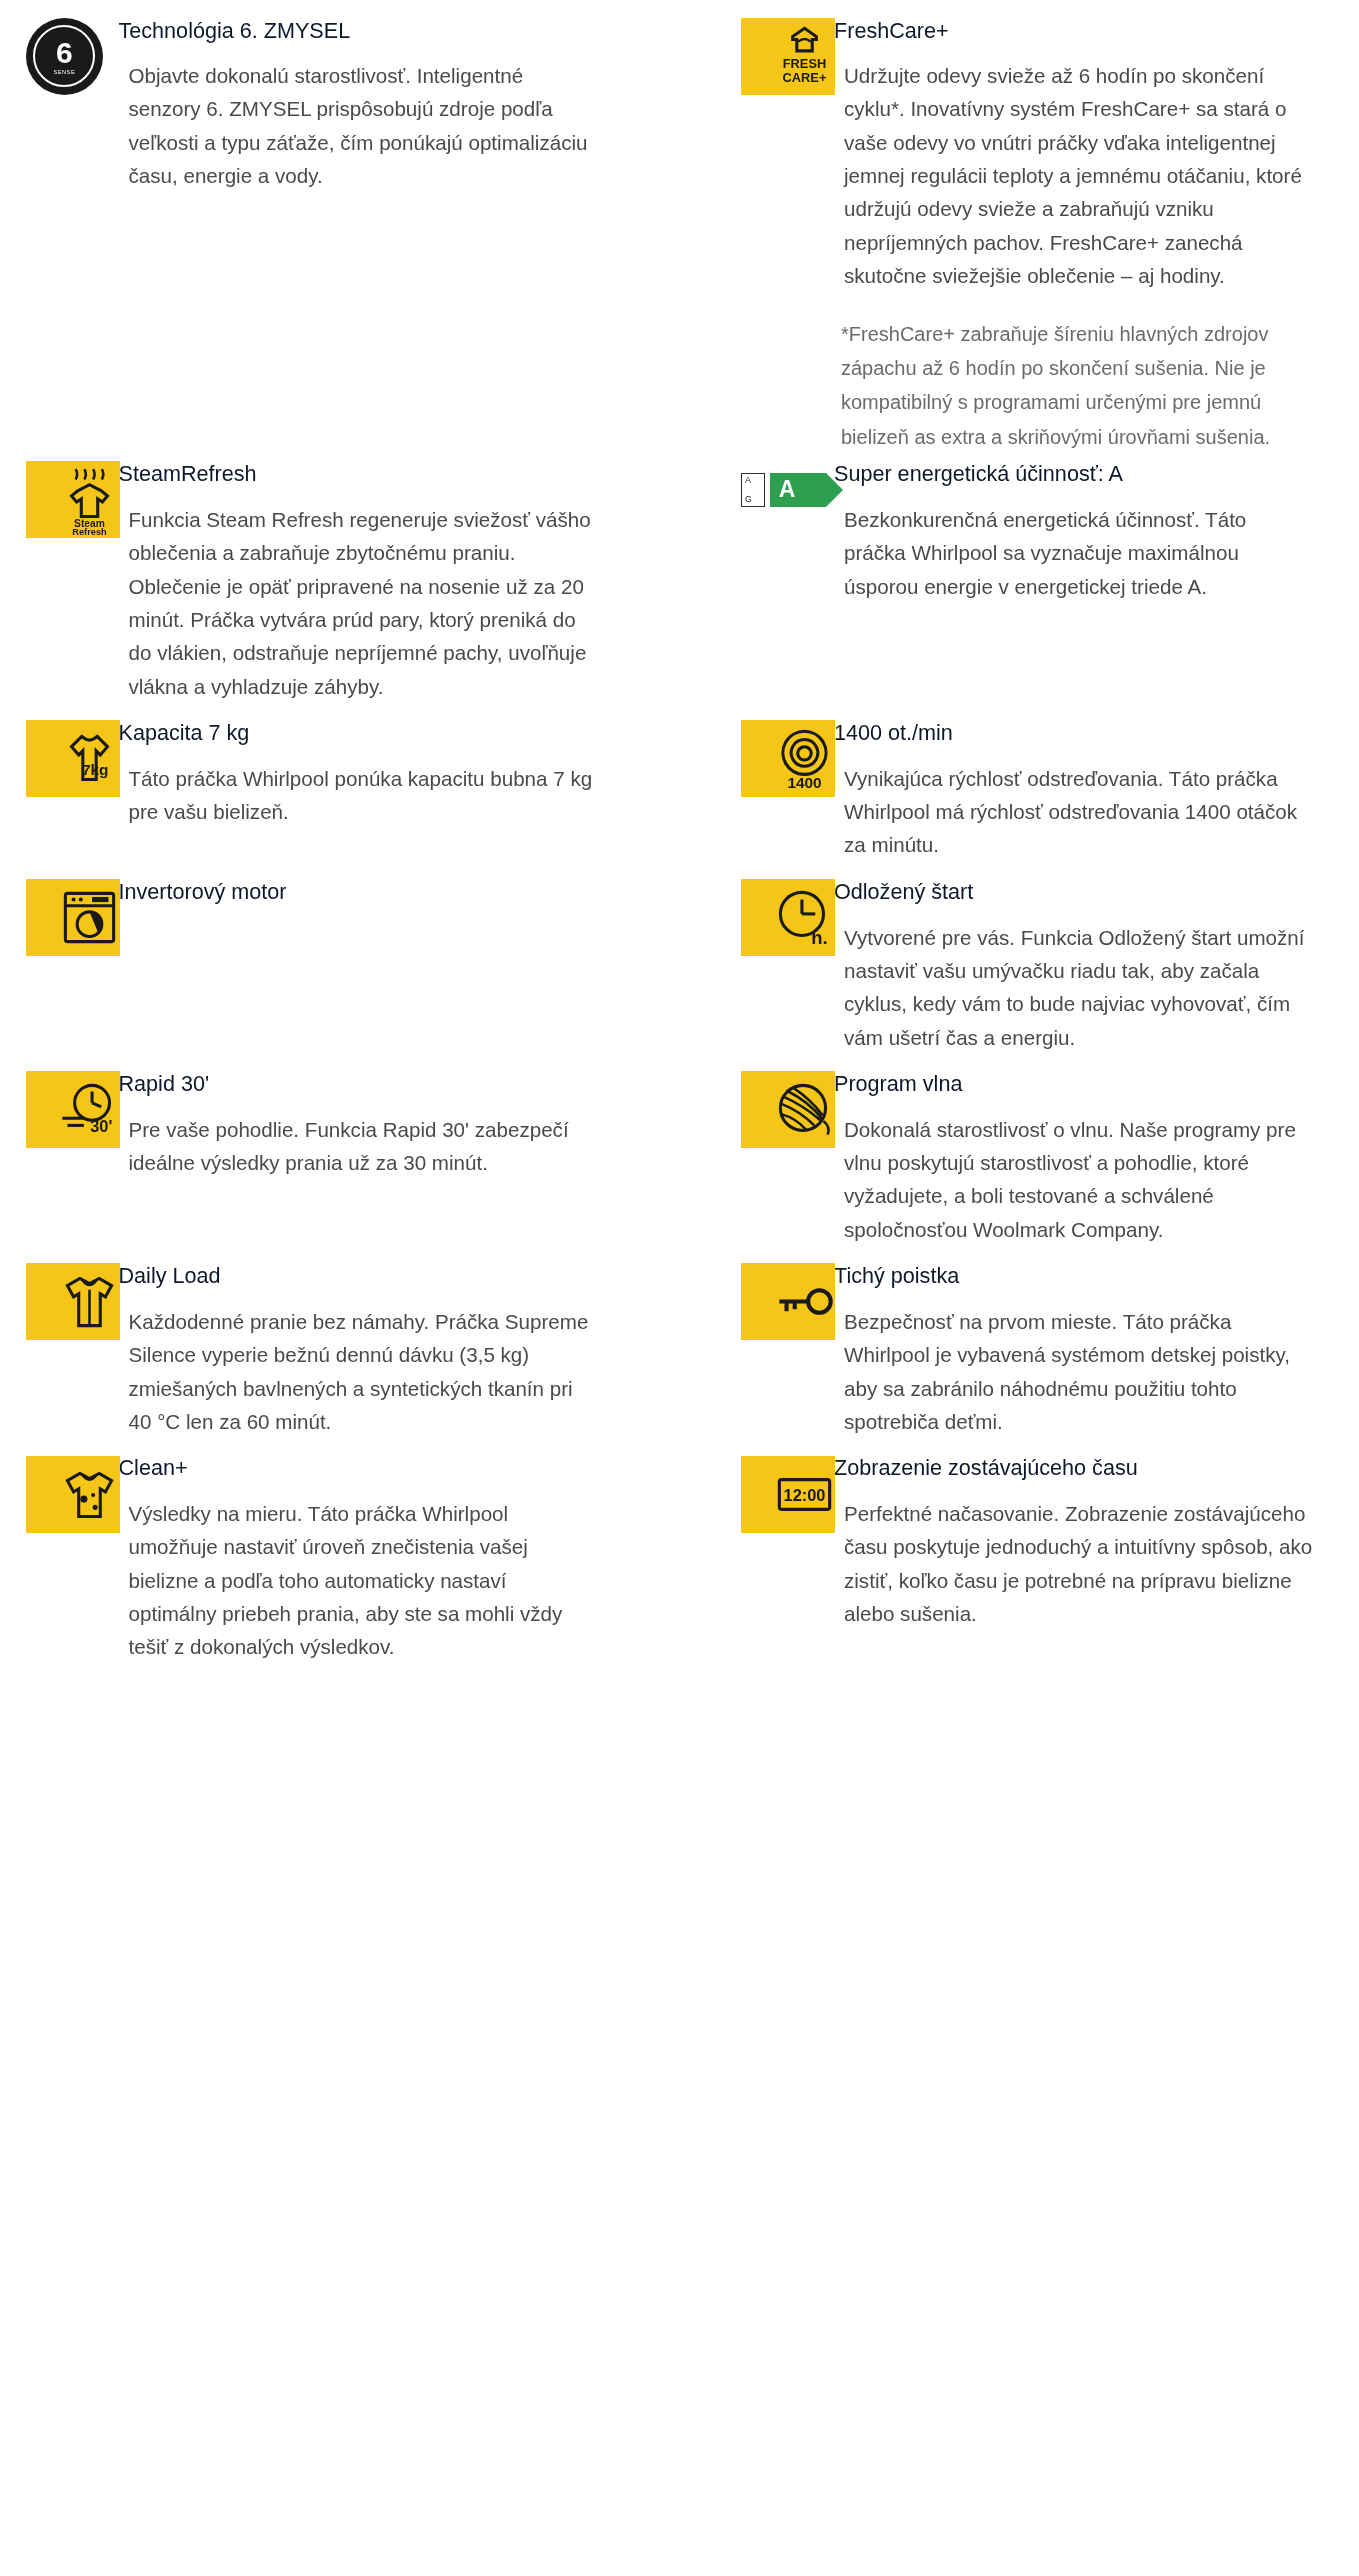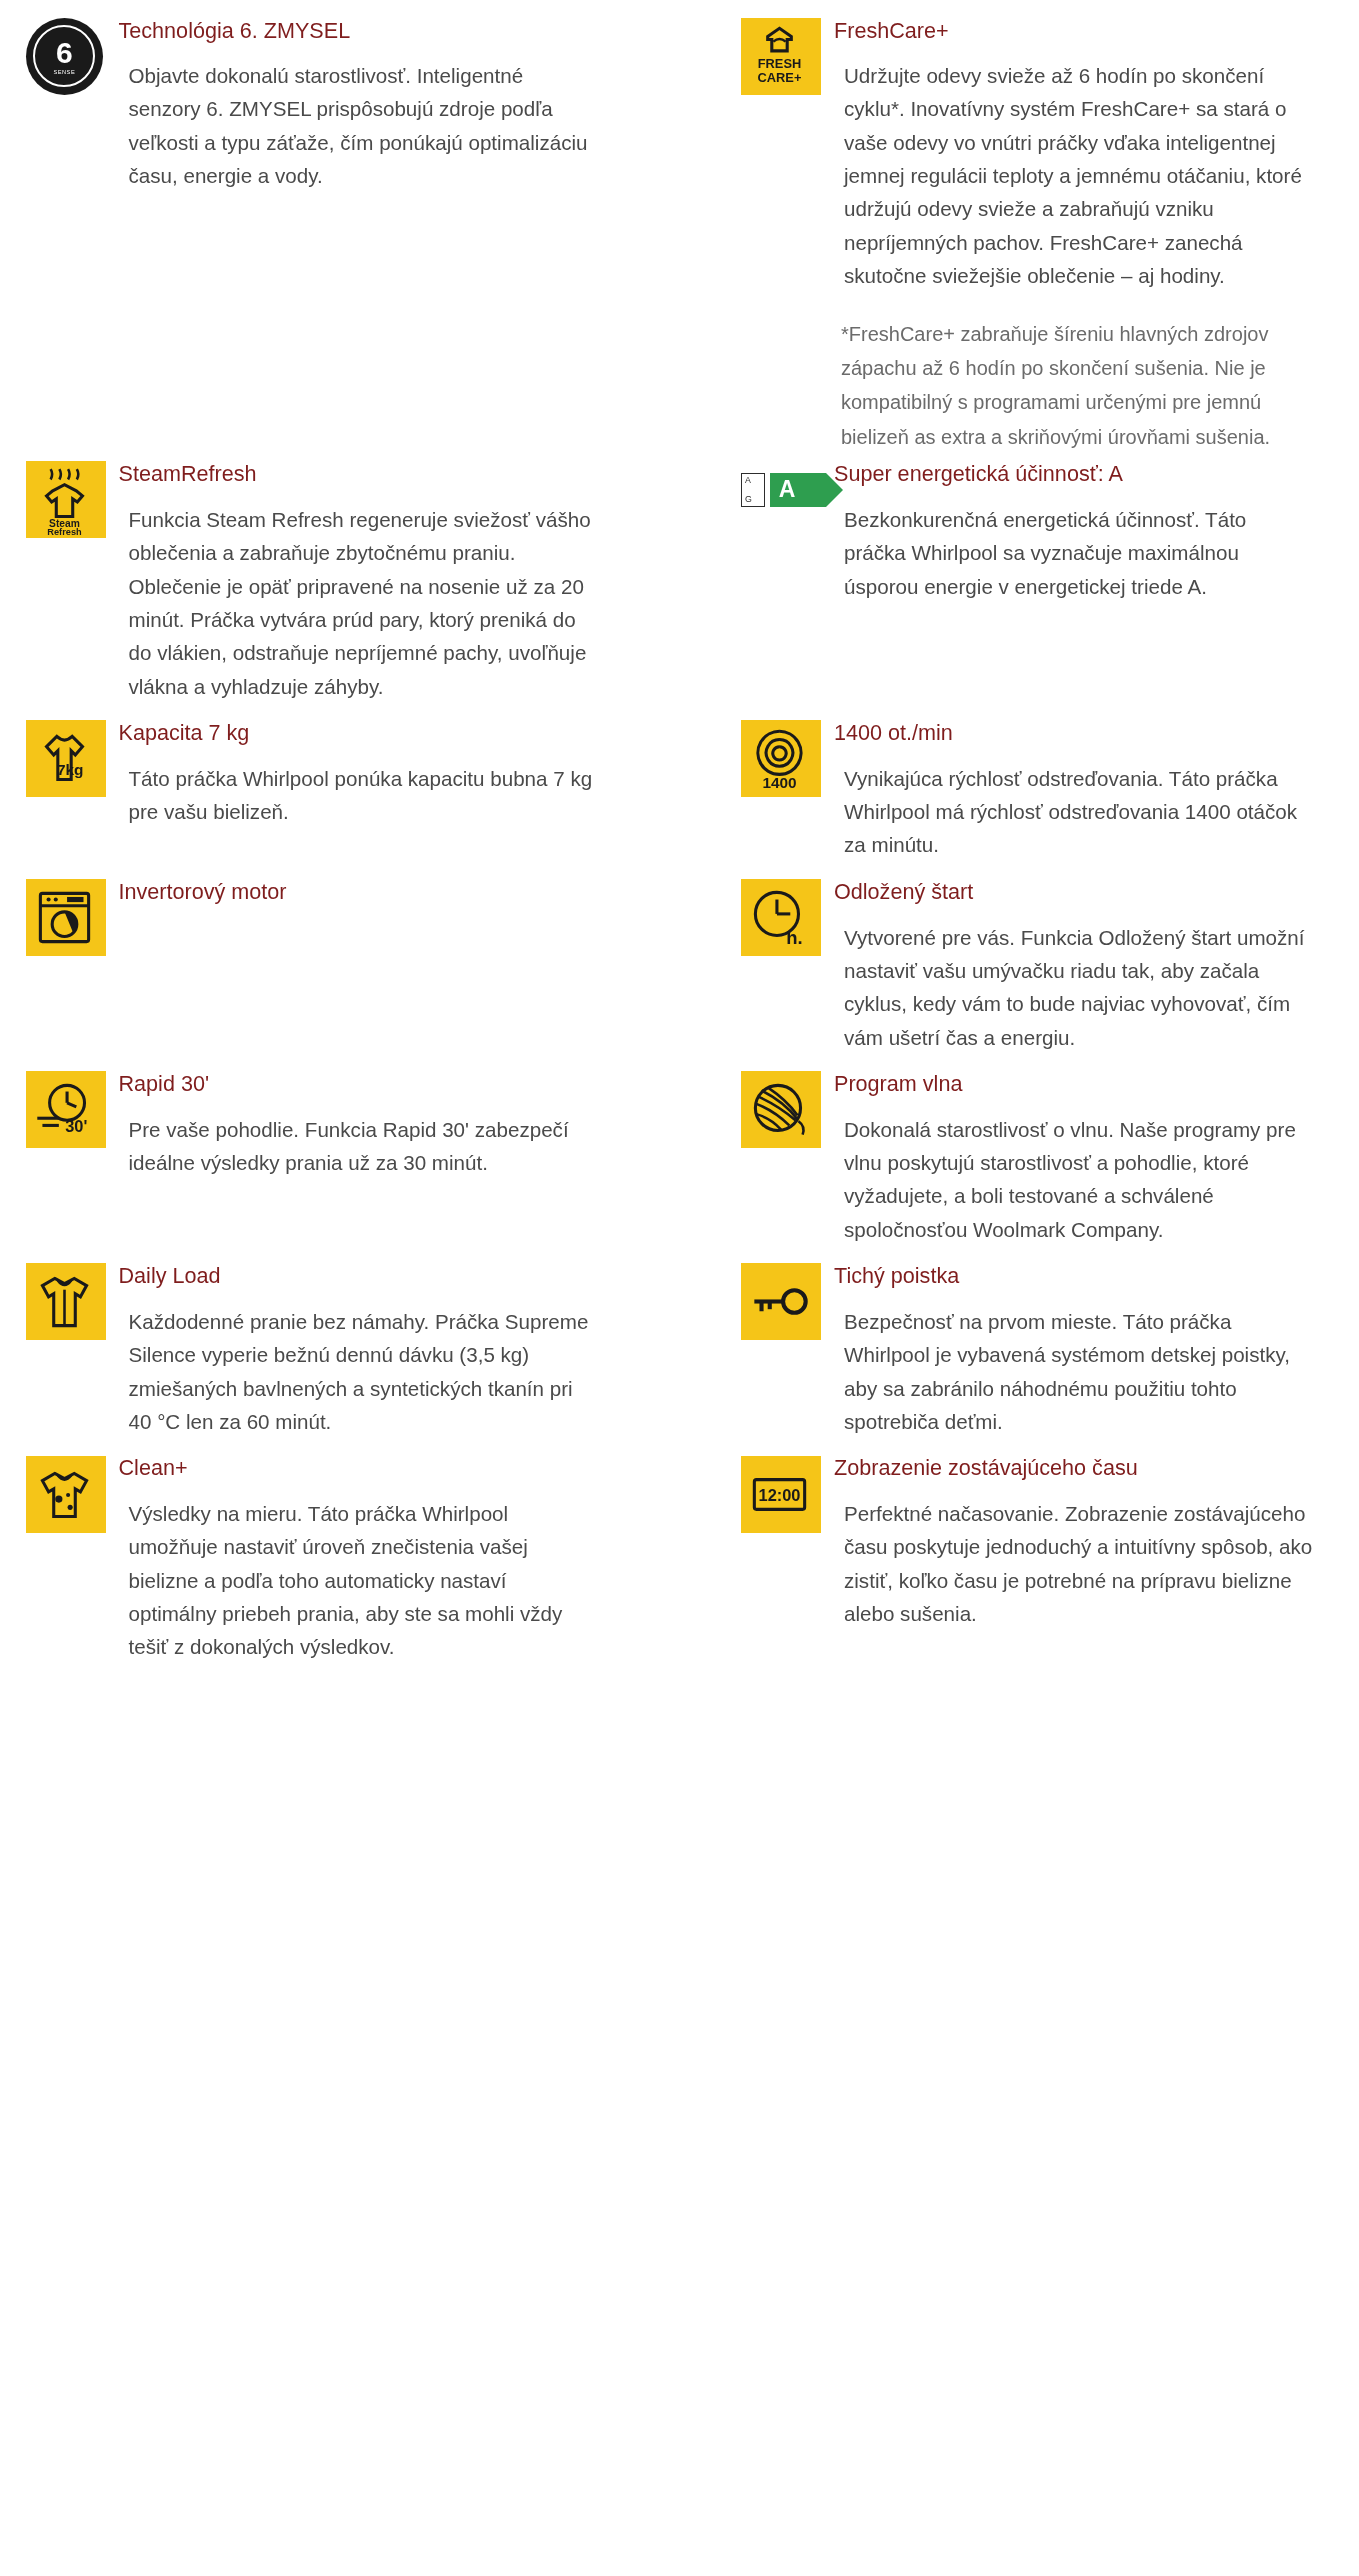--- a/index.html
+++ b/index.html
@@ -34,44 +34,45 @@
     padding-left: 10.3px;
     padding-top: 2.1px;
   }
   .text-col {
     flex: 1;
     padding-right: 20.6px;
   }
   .feature-title {
     font-size: 21.6px;
     line-height: 1.35;
-    color: #7f1d1d;
+    color: #0f172a;
     margin: 0 0 14.4px 0;
     font-weight: 400;
   }
   .feature-body {
     font-size: 20.6px;
     line-height: 1.62;
     color: #4a4a4a;
     margin: 10px;
     font-weight: 400;
   }
   .feature-note {
     font-size: 20px;
     line-height: 1.72;
     color: #6b6b6b;
     margin: 24px 0 0 7px;
     font-weight: 400;
   }
   .icon-box {
-    width: 80px;
+    width: 94px;
     height: 77px;
     background: #f5c518;
     position: relative;
     overflow: hidden;
+    padding-left: 25px;
   }
 
   
   .sixth-badge {
     width: 77px; height: 77px;
     border-radius: 50%;
     background: #1a1a1a;
     position: relative;
     display: flex;
     align-items: center;

